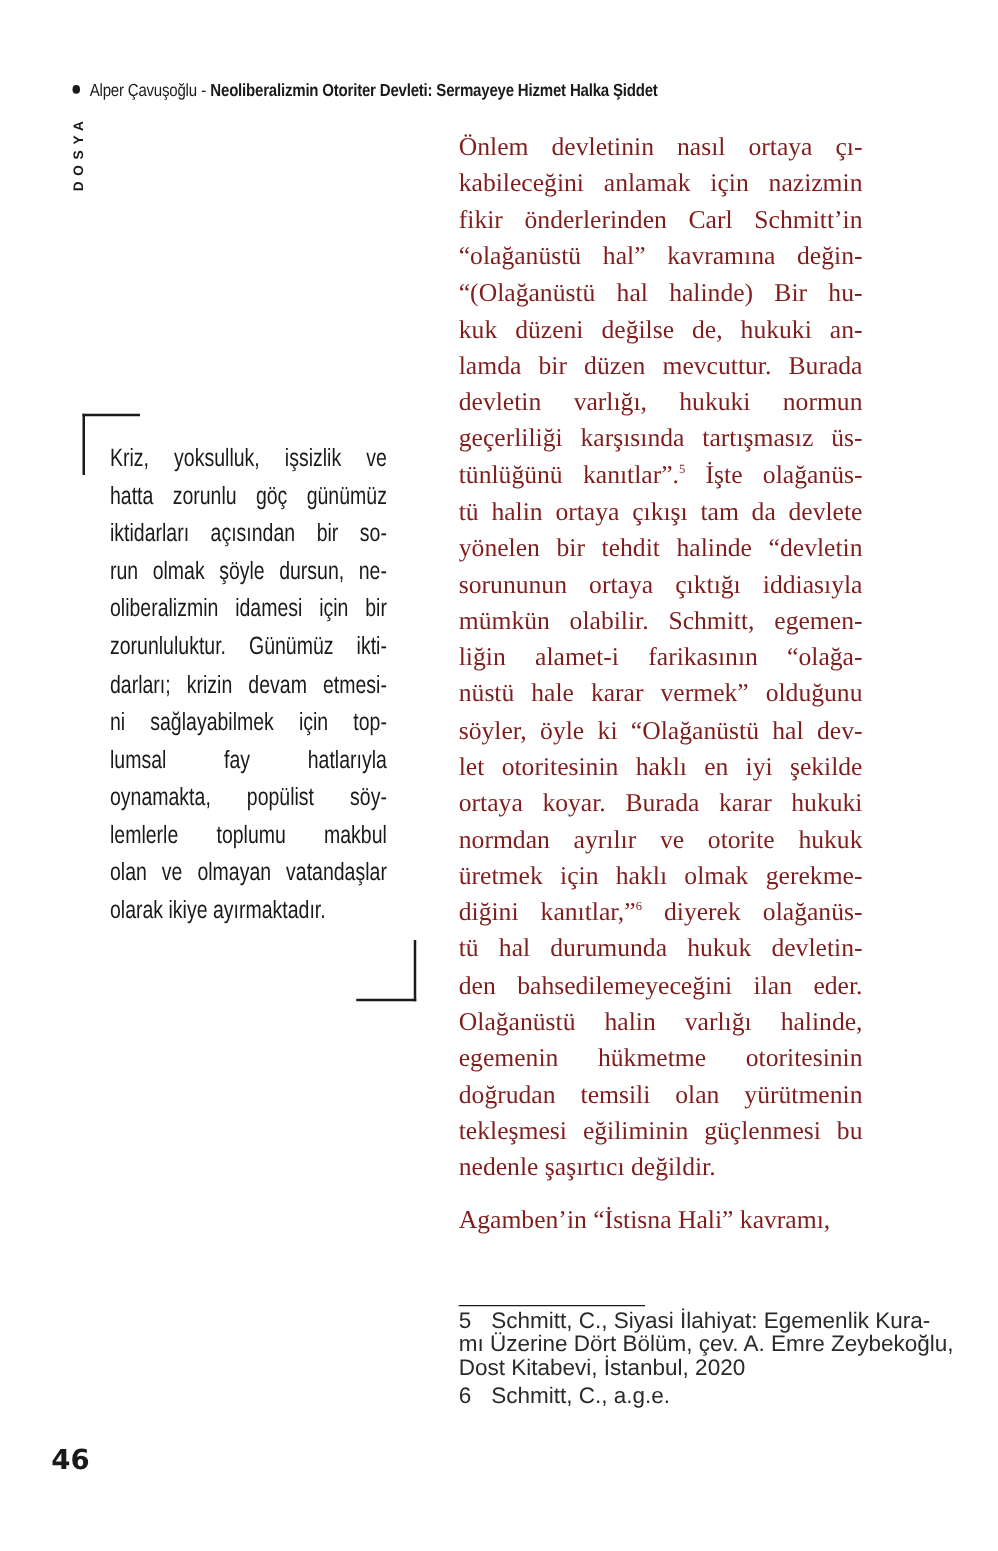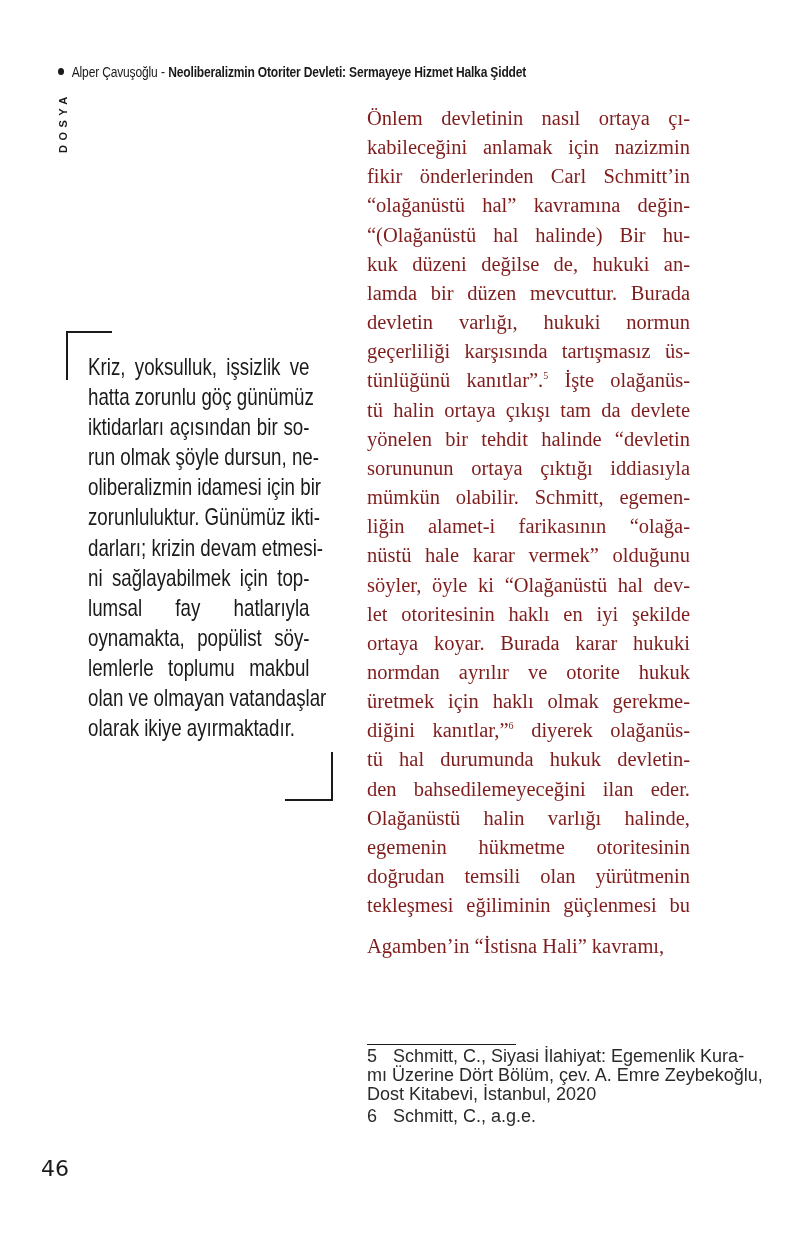--- a/index.html
+++ b/index.html
@@ -7,21 +7,21 @@
   .page { position: absolute; left: 0; top: 0; width: 798px; height: 1241px; }
 
   .running-head { position: absolute; left: 58px; top: 64px; font-family: "Liberation Sans", sans-serif; font-size: 14px; white-space: nowrap; letter-spacing: -0.2px; transform: scaleX(0.86); transform-origin: left center; }
   .running-head .bullet { display: inline-block; width: 7px; height: 7px; border-radius: 50%; background: #1a1a1a; vertical-align: middle; margin-right: 9px; margin-top: -3px; }
   .running-head .author { font-weight: normal; }
   .running-head .sep { margin: 0 4px; }
   .running-head .title { font-weight: bold; }
 
   .section-tag { position: absolute; left: 57px; top: 153px; transform: rotate(-90deg); transform-origin: left top; font-family: "Liberation Sans", sans-serif; font-weight: bold; font-size: 11px; letter-spacing: 4.5px; }
 
-  .pullquote { position: absolute; left: 88px; top: 352px; width: 222px; font-family: "Liberation Sans", sans-serif; font-size: 24px; line-height: 30.1px; color: #1a1a1a; }
+  .pullquote { position: absolute; left: 88px; top: 352px; width: 222px; font-family: "Liberation Sans", sans-serif; font-size: 20px; line-height: 30.1px; color: #1a1a1a; }
   .pullquote .pq-line { display: block; white-space: nowrap; text-align: justify; text-align-last: justify; transform: scaleX(0.78); transform-origin: left center; width: 284px; }
   .pullquote .pq-line.last { text-align-last: left; }
 
   .bracket-tl-h { position: absolute; left: 66px; top: 331px; width: 46px; height: 1.5px; background: #1a1a1a; }
   .bracket-tl-v { position: absolute; left: 66px; top: 331px; width: 1.5px; height: 49px; background: #1a1a1a; }
   .bracket-br-v { position: absolute; left: 331px; top: 752px; width: 1.5px; height: 49px; background: #1a1a1a; }
   .bracket-br-h { position: absolute; left: 285px; top: 799px; width: 48px; height: 1.5px; background: #1a1a1a; }
 
   .body-text { position: absolute; left: 367px; top: 104px; width: 323px; font-family: "Liberation Serif", serif; font-size: 20.5px; line-height: 29.15px; color: #7f1d1d; }
   .body-text .bt-line { display: block; white-space: nowrap; text-align: justify; text-align-last: justify; }
@@ -30,21 +30,21 @@
   sup { font-size: 10px; line-height: 0; vertical-align: super; }
 
   .fn-rule { position: absolute; left: 367px; top: 1044px; width: 149px; height: 1px; background: #1a1a1a; }
   .footnotes { position: absolute; left: 367px; top: 1047px; width: 324px; font-family: "Liberation Sans", sans-serif; font-size: 18px; line-height: 19px; color: #2a2a2a; }
   .footnotes .fn { display: block; }
   .footnotes .fn-line { display: block; white-space: nowrap; text-align: justify; text-align-last: justify; }
   .footnotes .fn-line.last { text-align-last: left; }
   .footnotes .fn-num { display: inline-block; width: 26px; }
   .footnotes .fn + .fn { margin-top: 3px; }
 
-  .page-number { position: absolute; left: 41px; top: 1156px; font-family: "DejaVu Sans", sans-serif; font-size: 22px; font-weight: 400; color: #1a1a1a; }
+  .page-number { position: absolute; left: 41px; top: 1156px; font-family: "DejaVu Sans", sans-serif; font-size: 22px; font-weight: 700; color: #1a1a1a; }
 </style>
 </head>
 <body>
 
 <div class="page">
 
   <div class="running-head">
     <span class="bullet"></span><span class="author">Alper Çavuşoğlu</span><span class="sep">-</span><span class="title">Neoliberalizmin Otoriter Devleti: Sermayeye Hizmet Halka Şiddet</span>
   </div>
 
@@ -94,20 +94,21 @@
     <span class="bt-line">ortaya koyar. Burada karar hukuki</span>
     <span class="bt-line">normdan ayrılır ve otorite hukuk</span>
     <span class="bt-line">üretmek için haklı olmak gerekme-</span>
     <span class="bt-line"><span>diğini kanıtlar,”</span><sup>6</sup><span> diyerek olağanüs-</span></span>
     <span class="bt-line">tü hal durumunda hukuk devletin-</span>
     <span class="bt-line">den bahsedilemeyeceğini ilan eder.</span>
     <span class="bt-line">Olağanüstü halin varlığı halinde,</span>
     <span class="bt-line">egemenin hükmetme otoritesinin</span>
     <span class="bt-line">doğrudan temsili olan yürütmenin</span>
     <span class="bt-line">tekleşmesi eğiliminin güçlenmesi bu</span>
+    <span class="bt-line last">nedenle şaşırtıcı değildir.</span>
     <span class="para-gap"></span>
     <span class="bt-line last">Agamben’in “İstisna Hali” kavramı,</span>
   </div>
 
   <div class="fn-rule"></div>
 
   <div class="footnotes">
     <div class="fn">
       <span class="fn-line"><span class="fn-num">5</span><span>Schmitt, C., Siyasi İlahiyat: Egemenlik Kura-</span></span>
       <span class="fn-line">mı Üzerine Dört Bölüm, çev. A. Emre Zeybekoğlu,</span>

